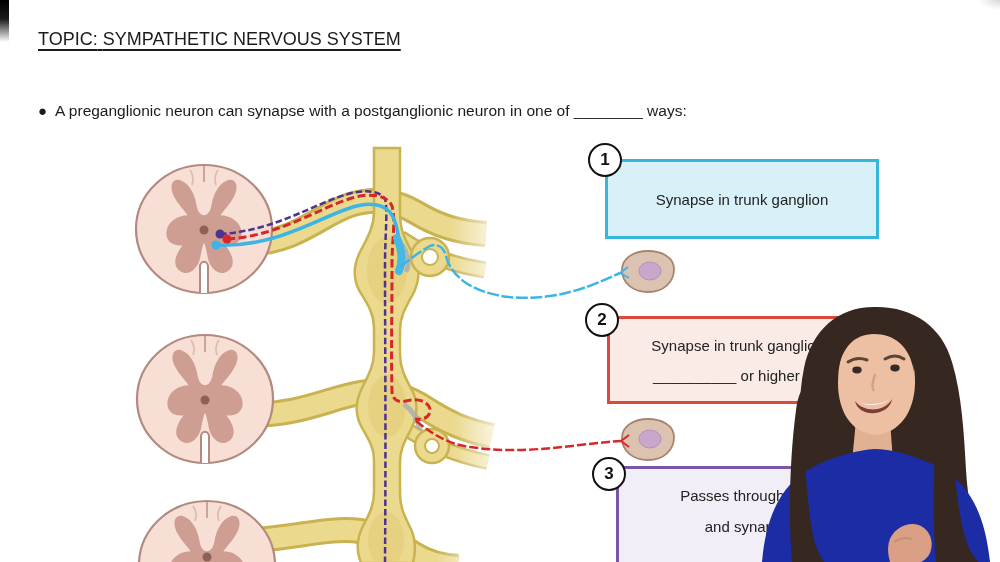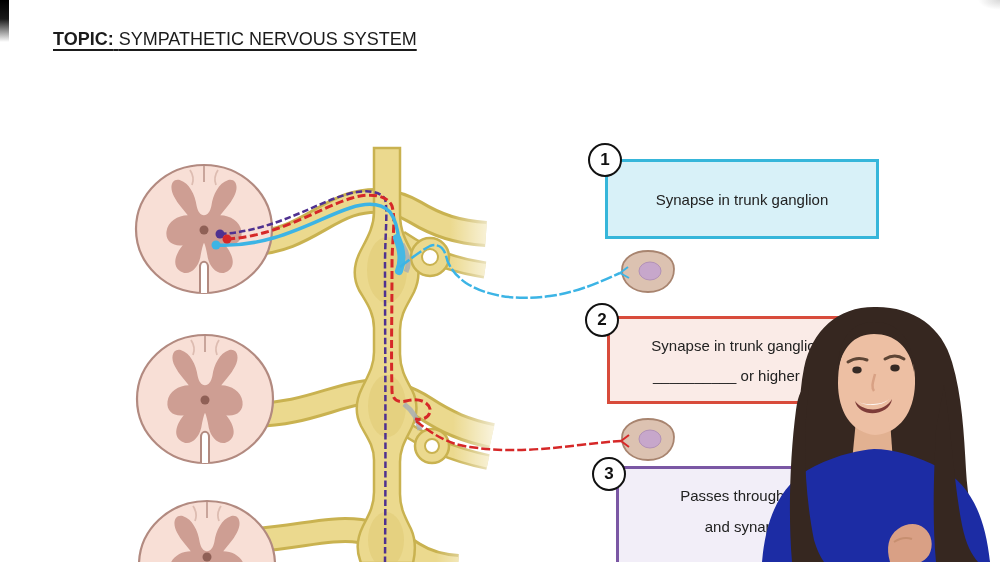--- a/index.html
+++ b/index.html
@@ -4,21 +4,21 @@
 <style>
   html,body{margin:0;padding:0;background:#888;}
   #stage{
     position:relative;width:1000px;height:562px;background:#ffffff;
     overflow:hidden;font-family:"Liberation Sans",sans-serif;color:#1b1b1b;
   }
   
   .hdr{position:absolute;left:38px;white-space:nowrap;}
   #topicLine{top:29px;font-size:18px;}
   #topicLine .u{text-decoration:underline;text-underline-offset:4px;text-decoration-thickness:1.5px;}
-  #topicLine .lbl{font-weight:bold;margin-left:15px;}
+  #topicLine .lbl{font-weight:normal;}
   #subLine{top:66px;font-size:15.5px;font-weight:bold;text-decoration:underline;text-underline-offset:4px;text-decoration-thickness:1.5px;}
   #bulletLine{top:102px;font-size:15.5px;}
   #bulletLine .dot{font-size:15px;margin-right:8px;}
   
   .callout{position:absolute;border-style:solid;border-width:3px;display:flex;flex-direction:column;
            align-items:center;font-size:15px;color:#222;z-index:10;}
   .callout .ln{white-space:nowrap;}
   #box1{left:605px;top:159px;width:268px;height:74px;background:#D8F1F8;border-color:#36B6DA;justify-content:center;gap:11px;}
   #box2{left:607px;top:316px;width:272px;height:82px;background:#FAEBE7;border-color:#D84B3B;justify-content:center;gap:13px;}
   #box3{left:616px;top:466px;width:264px;height:130px;background:#F2EEF8;border-color:#7A57A4;padding-top:18px;gap:14px;}
@@ -175,20 +175,23 @@
       <circle cx="220" cy="234" r="4.5" fill="#4F3190"></circle>
       <circle cx="227" cy="239" r="4.5" fill="#D62828"></circle>
       <circle cx="216" cy="245" r="4.5" fill="#3CB4E5"></circle>
     </g>
   </svg>
 
   <div class="hdr" id="topicLine">
     <span class="u"><span class="lbl">TOPIC:</span>
     <span>SYMPATHETIC NERVOUS SYSTEM</span></span>
   </div>
+  <div class="hdr" id="bulletLine">
+    <span class="dot">●</span><span>A preganglionic neuron can synapse with a postganglionic neuron in one of ________ ways:</span>
+  </div>
 
   <div class="numCircle" id="num1">1</div>
   <div class="callout" id="box1">
     <div class="ln">Synapse in trunk ganglion</div>
   </div>
 
   <div class="numCircle" id="num2">2</div>
   <div class="callout" id="box2">
     <div class="ln">Synapse in trunk ganglion at</div>
     <div class="ln">__________ or higher level.</div>

